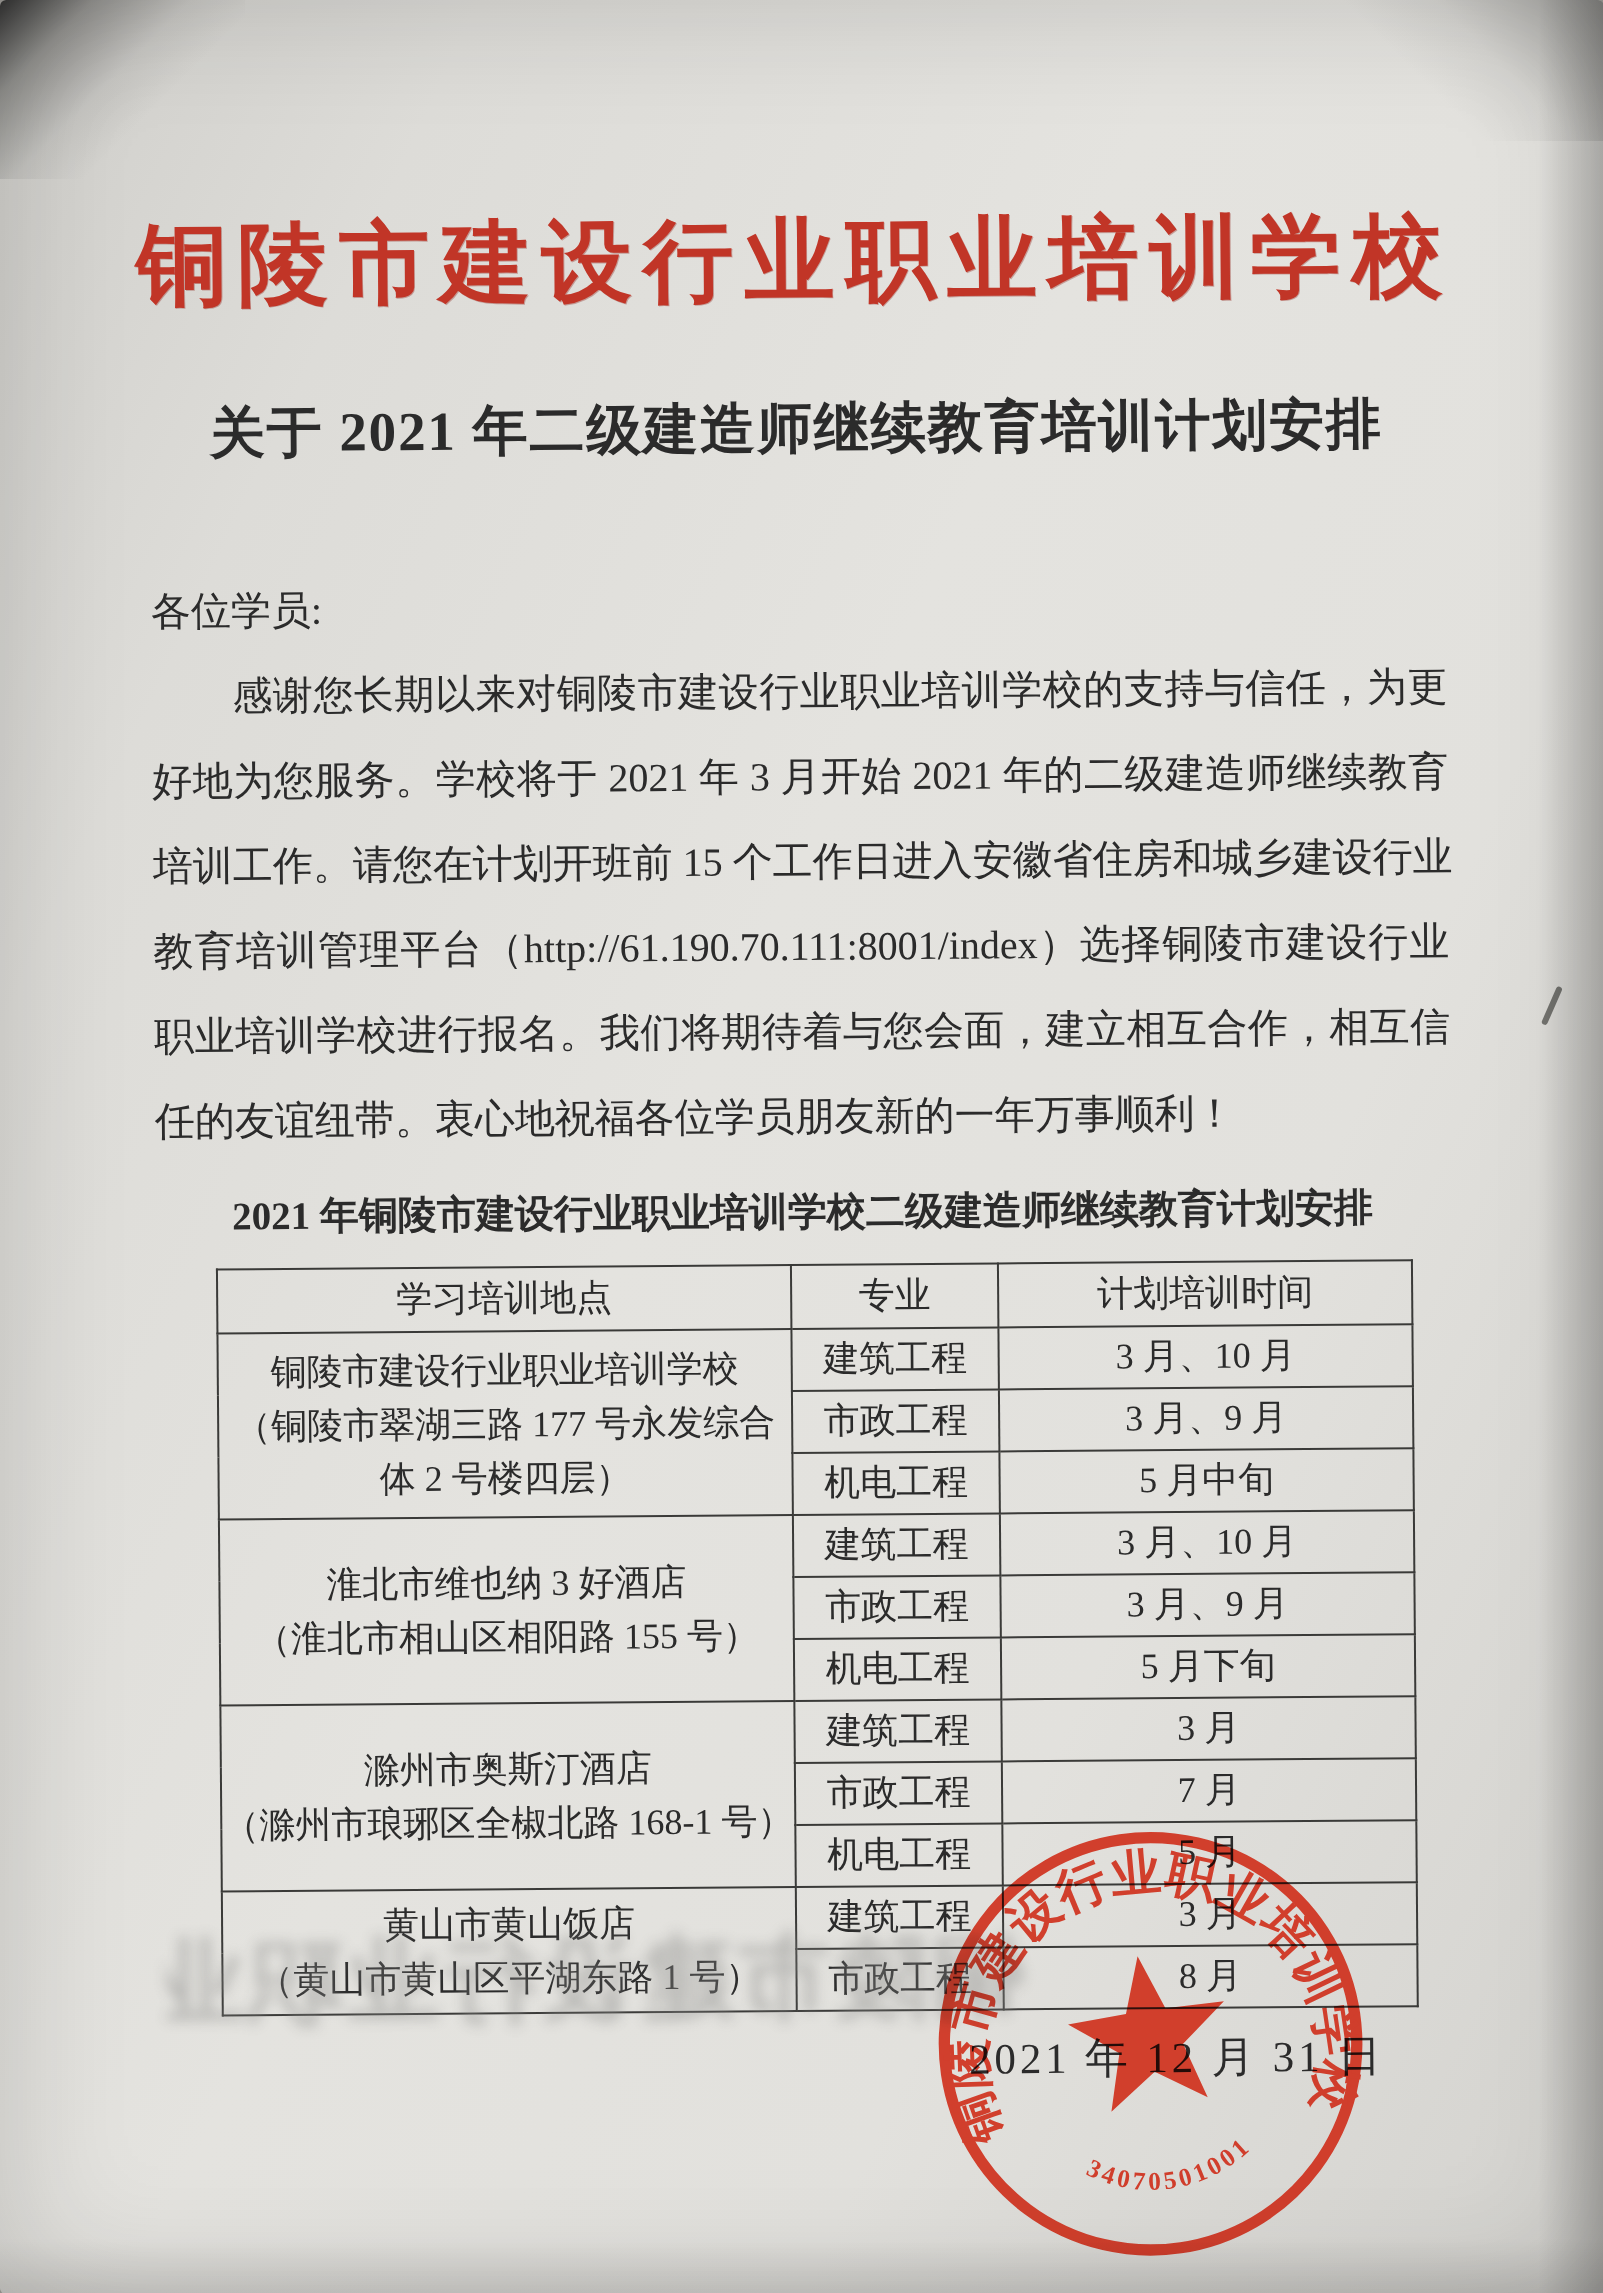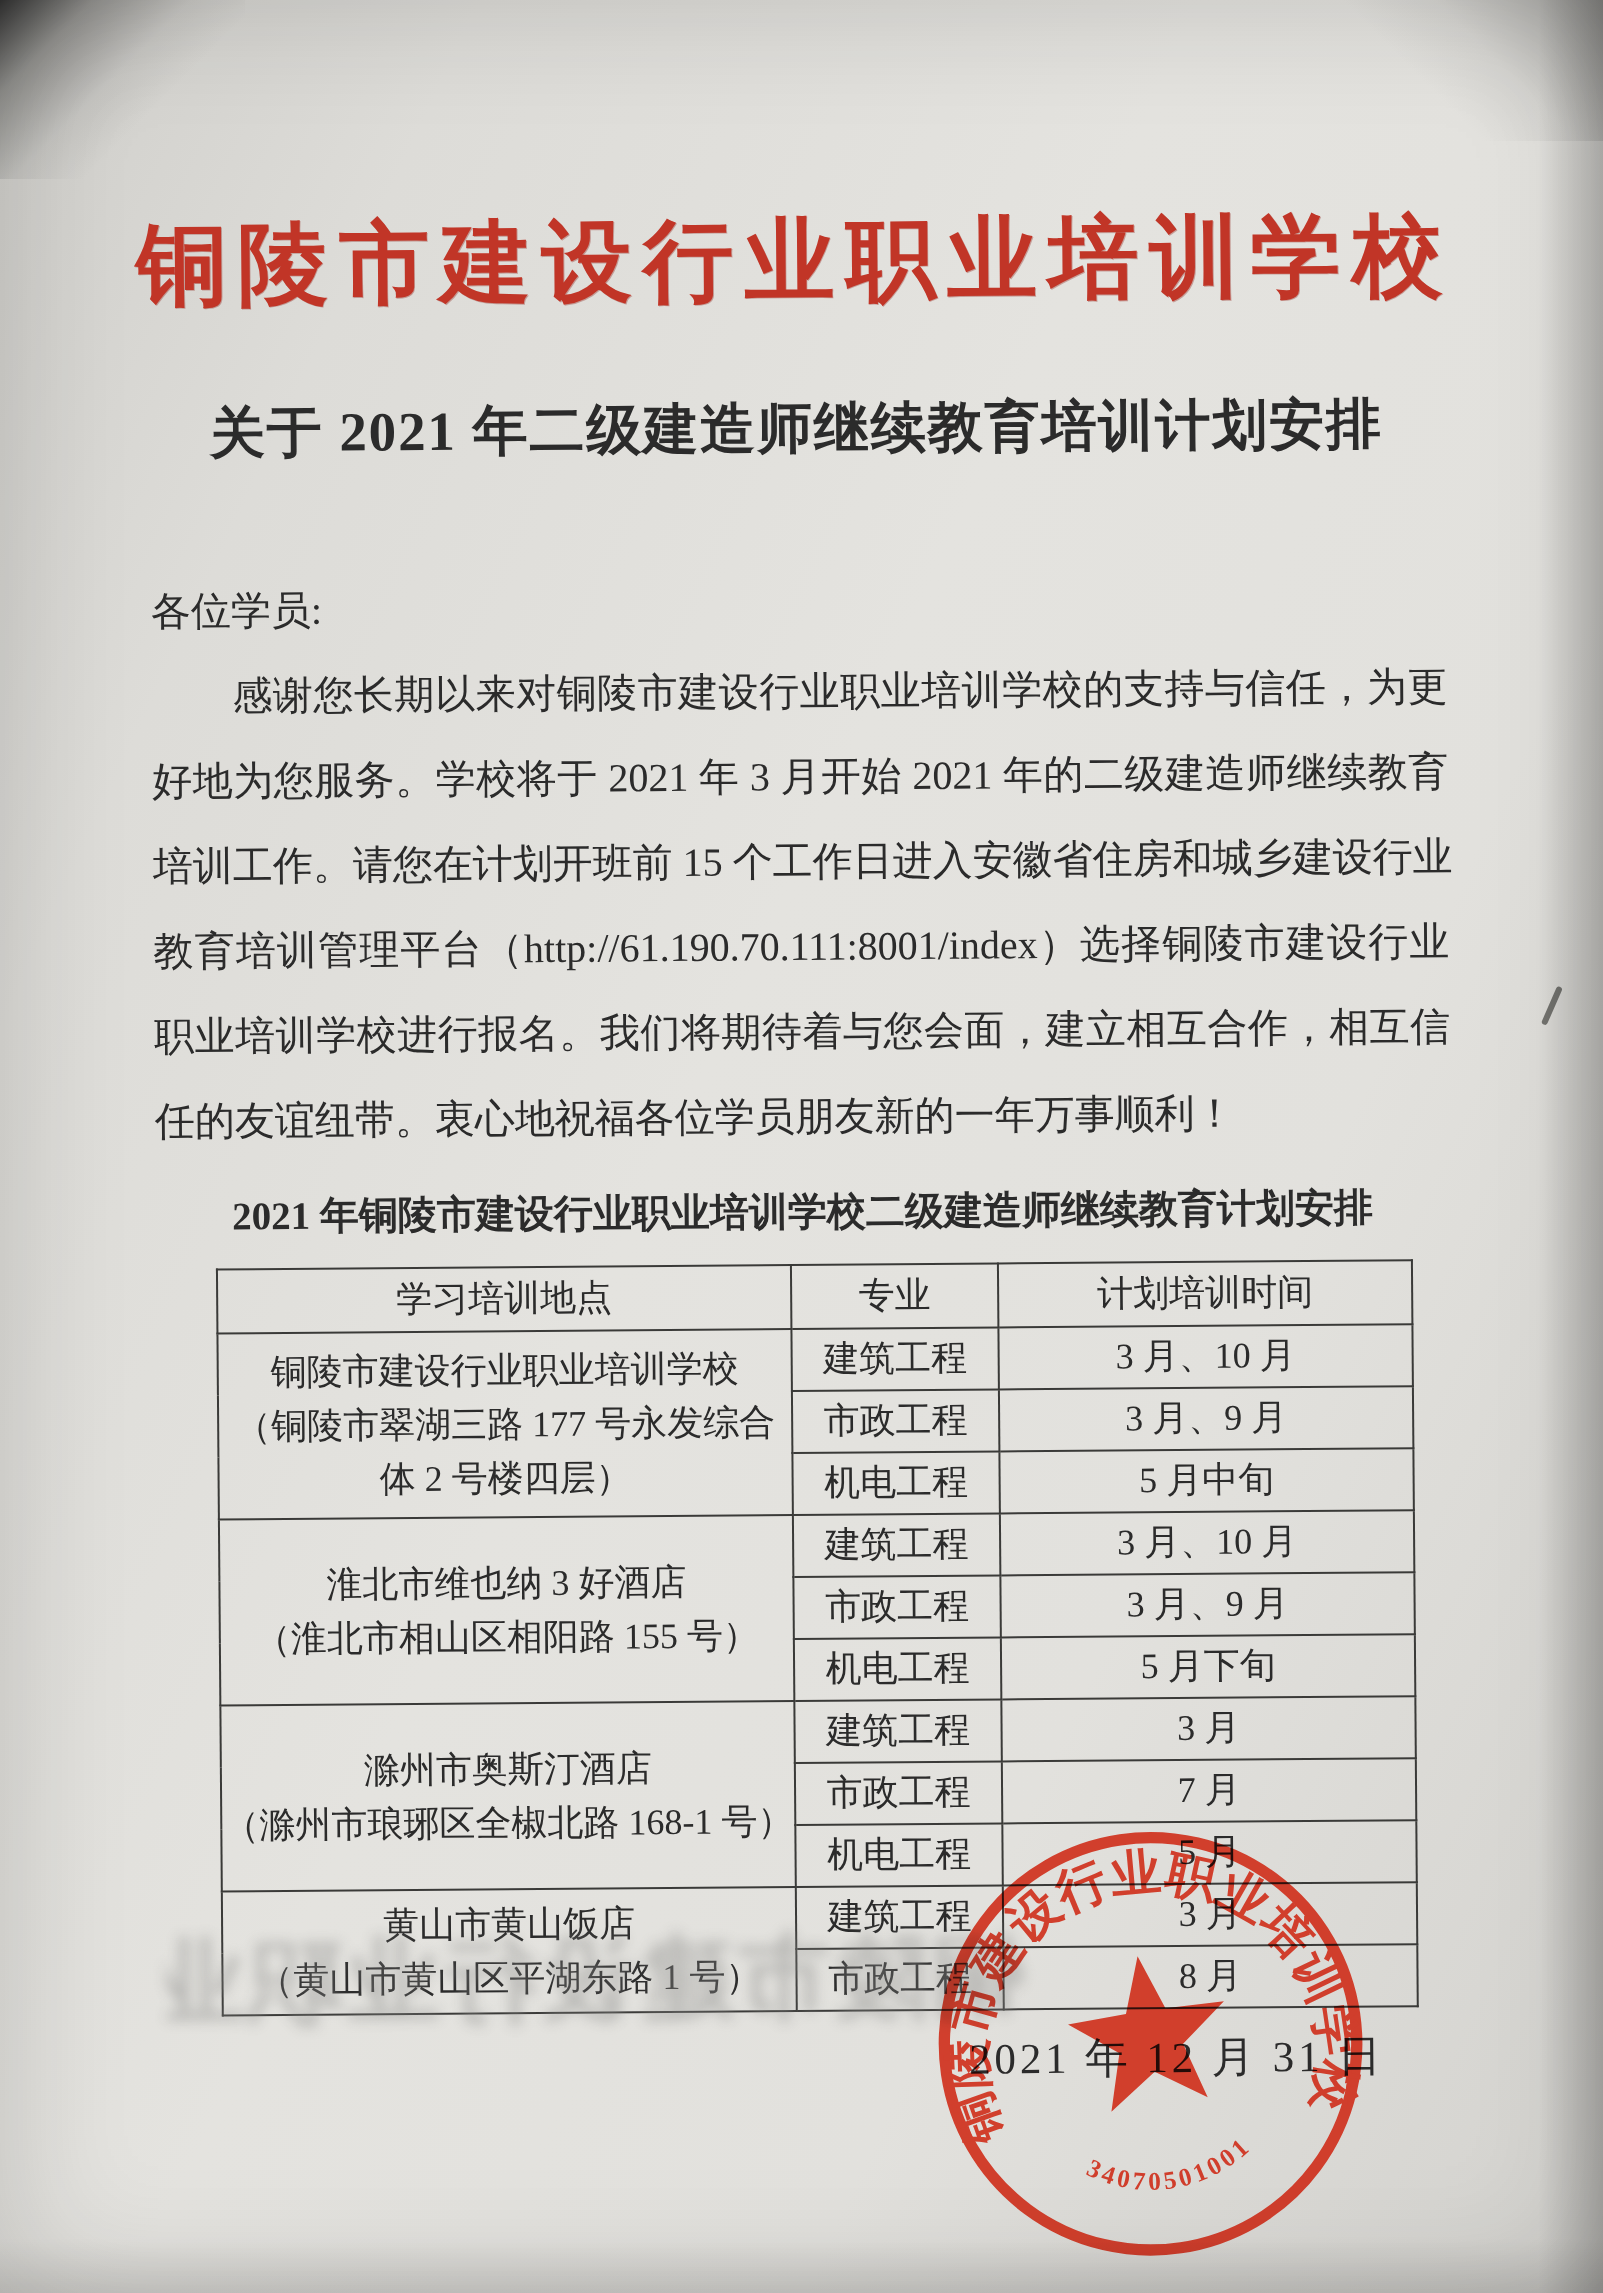--- a/index.html
+++ b/index.html
@@ -1,19 +1,20 @@
 <!DOCTYPE html>
 <html style="font-size:15px"><head>
 <meta charset="utf-8">
 <style>
   html,body{margin:0;padding:0;background:#8f8d89;}
   .photo{
     position:relative;width:1604px;height:2294px;overflow:hidden;
     font-family:"Liberation Serif","DejaVu Serif",serif;color:#2b2b2b;
     background:linear-gradient(115deg,#cfceca 0%,#dddcd8 18%,#e4e3df 45%,#e2e1dd 70%,#d3d2ce 100%);
+    border-radius:6px;
   }
   .vignette{position:absolute;inset:0;box-shadow:inset 0 0 132px rgba(0,0,0,0.16);pointer-events:none;}
   .corner-tl{position:absolute;top:0;left:0;width:245px;height:179px;
     background:linear-gradient(135deg,rgba(35,35,35,0.9) 0%,rgba(70,70,68,0.45) 22%,rgba(120,120,118,0.15) 45%,transparent 62%);}
   .corner-tr{position:absolute;top:0;right:0;width:282px;height:141px;
     background:linear-gradient(225deg,rgba(80,80,78,0.45) 0%,rgba(120,120,118,0.12) 40%,transparent 62%);}
   .edge-r{position:absolute;top:0;right:0;width:66px;height:100%;
     background:linear-gradient(to left,rgba(0,0,0,0.20),transparent);}
   .edge-b{position:absolute;bottom:0;left:0;width:100%;height:56px;
     background:linear-gradient(to top,rgba(0,0,0,0.10),transparent);}

